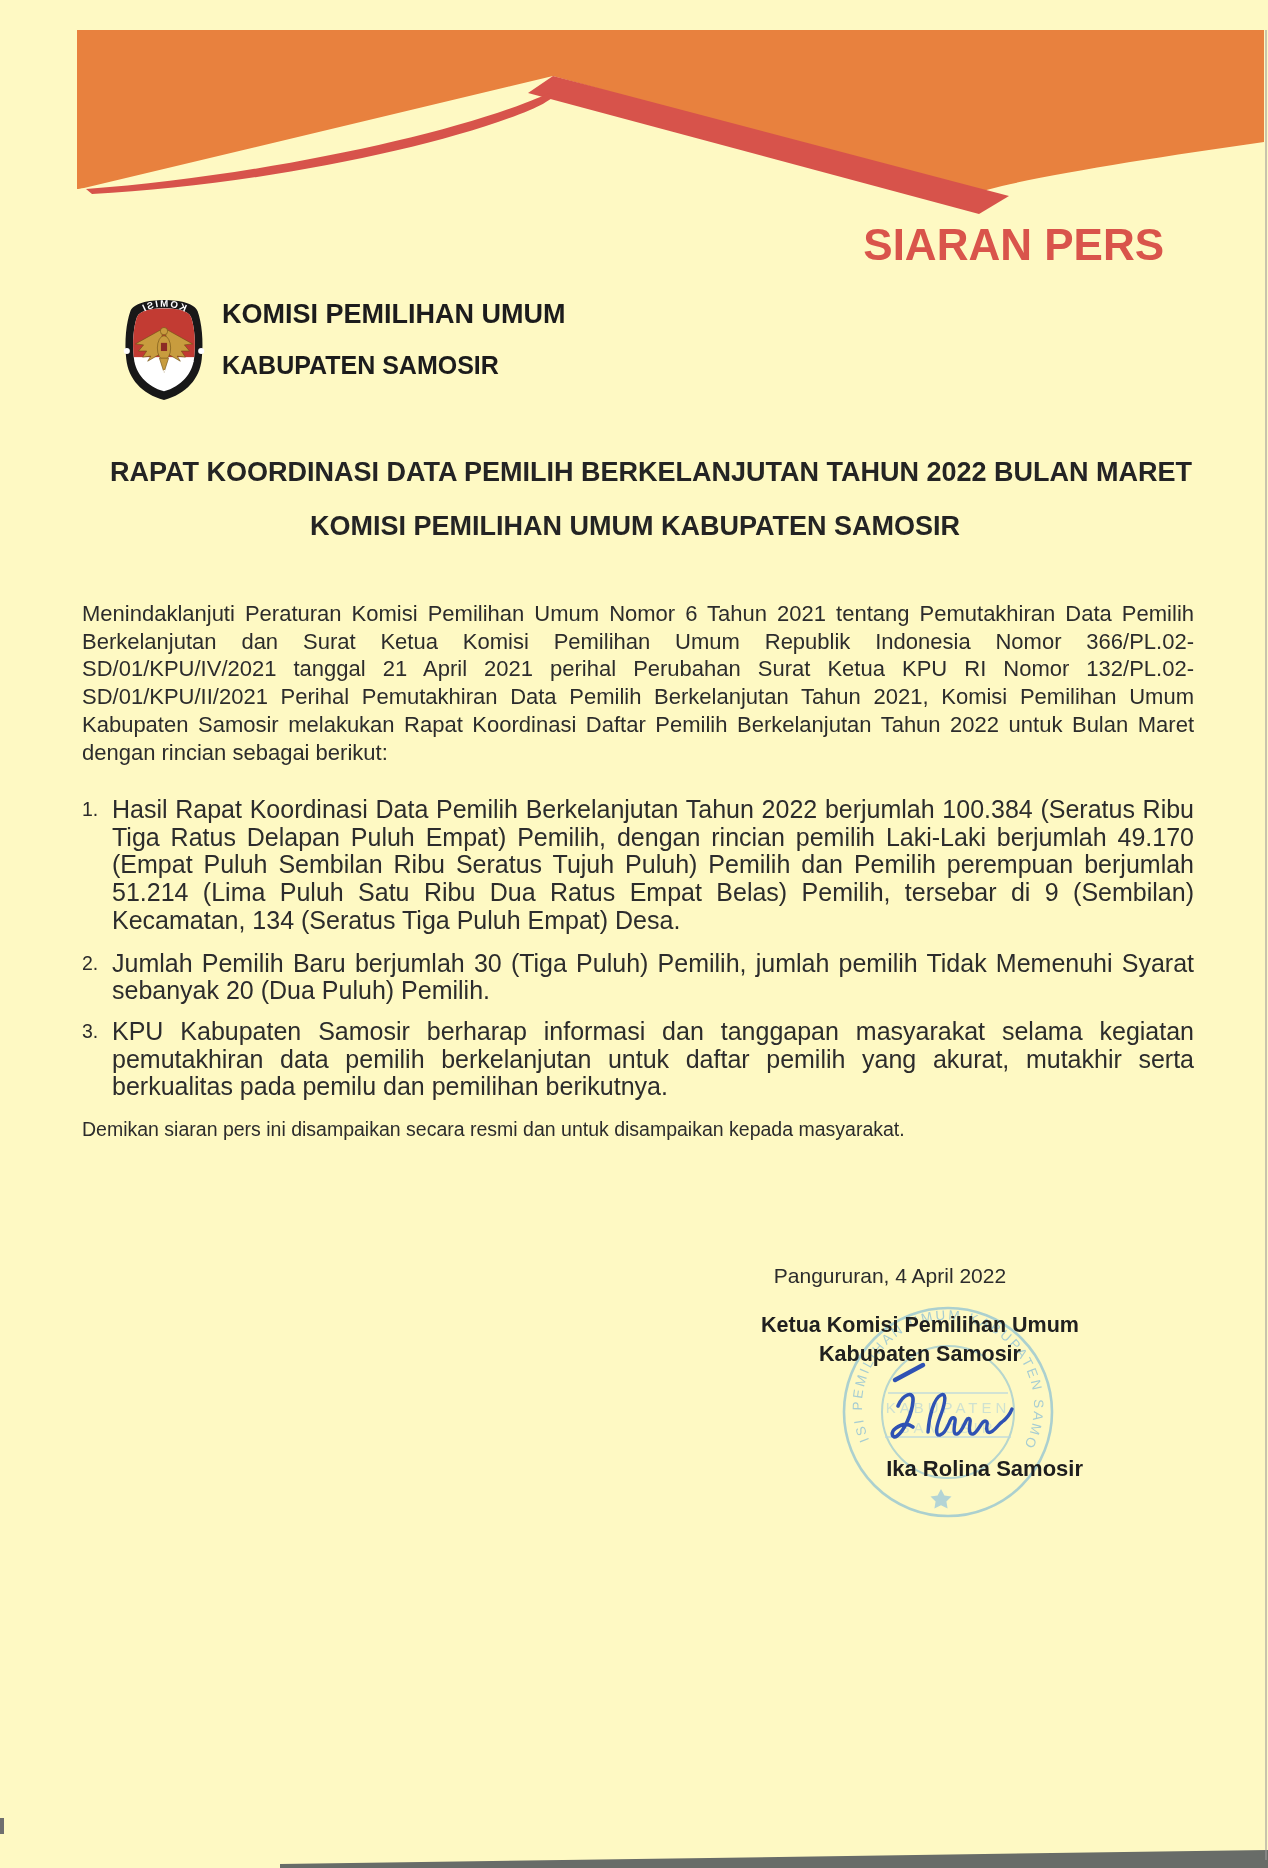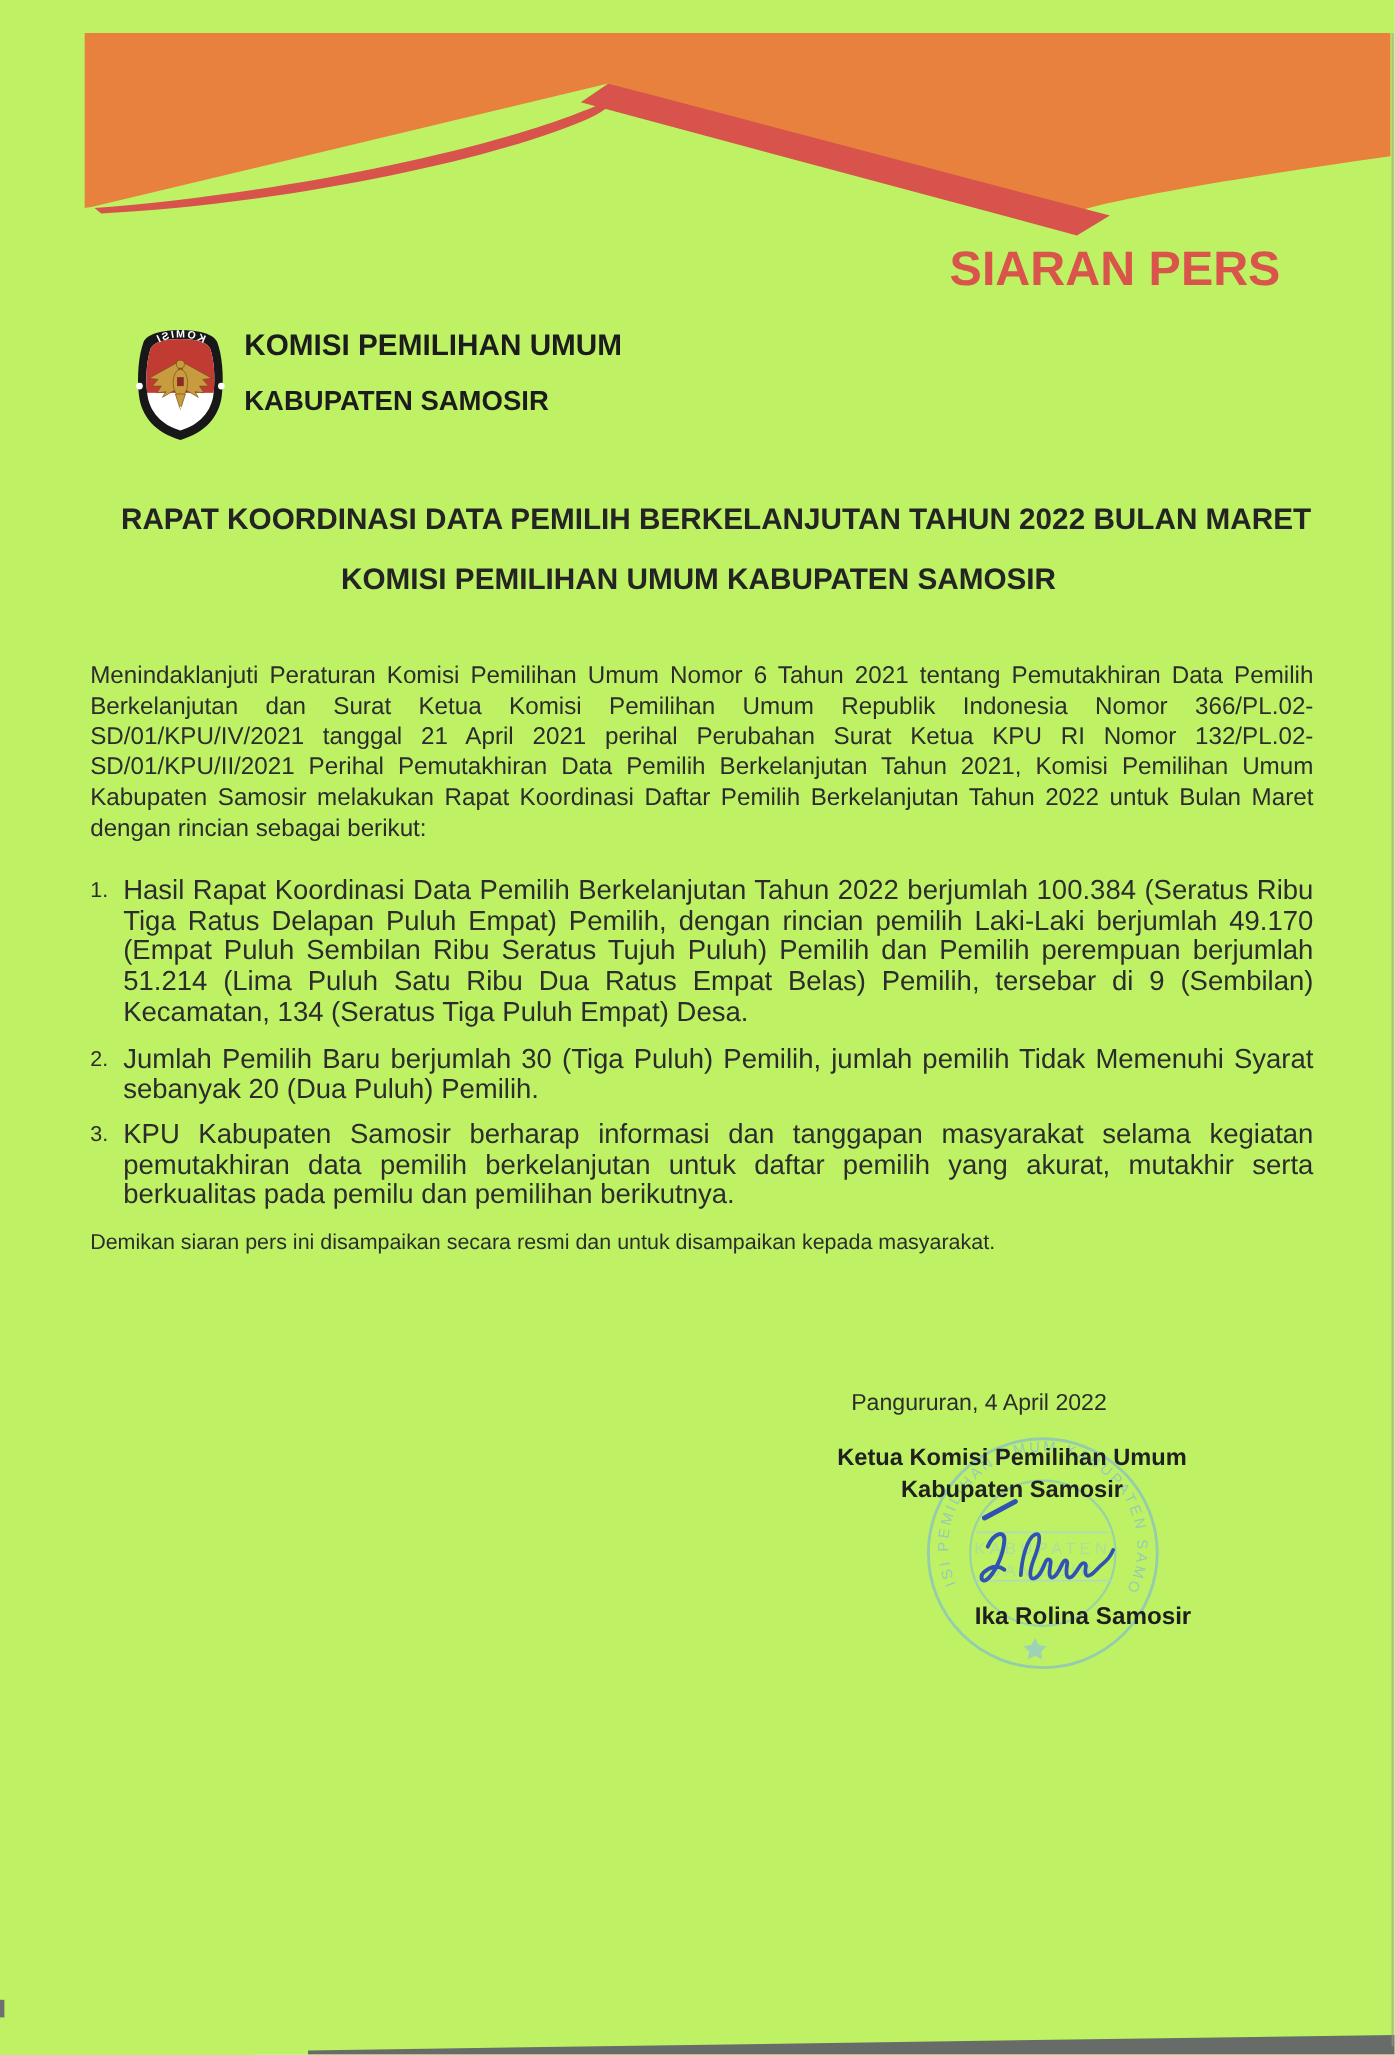--- a/index.html
+++ b/index.html
@@ -1,20 +1,20 @@
 <!DOCTYPE html>
 <html><head>
 <meta charset="utf-8">
 <style>
   html,body{margin:0;padding:0;background:#e9e9e9;}
   .page{
     position:relative;
     width:1268px;height:1868px;
     margin:0 auto;
-    background:#bef264;
+    background:#fef9c3;
     font-family:"Liberation Sans", sans-serif;
     color:#2d2d2d;
     overflow:hidden;
   }
   .abs{position:absolute;}
   
   .press-label{
     top:220px;right:104px;
     font-size:44px;font-weight:bold;color:#D9544B;
     letter-spacing:0px;white-space:nowrap;

